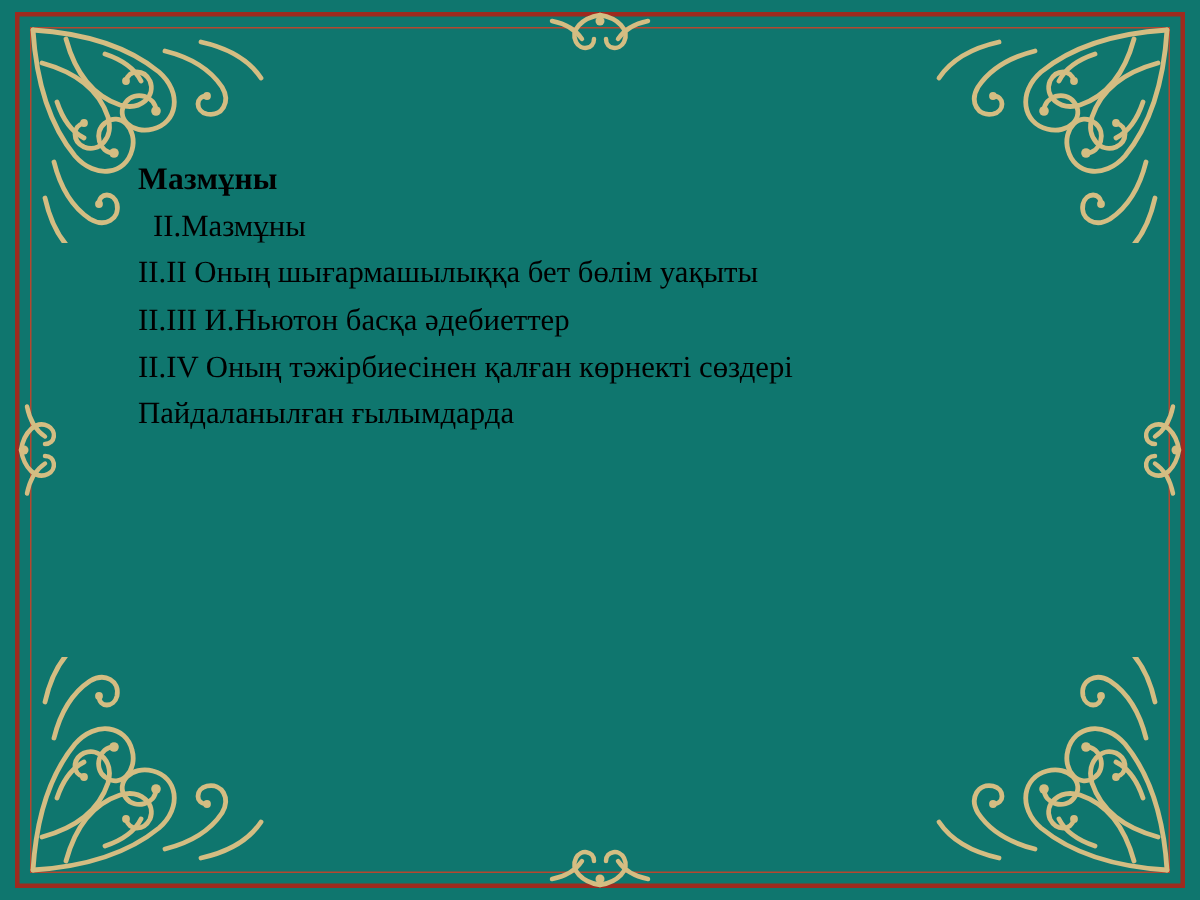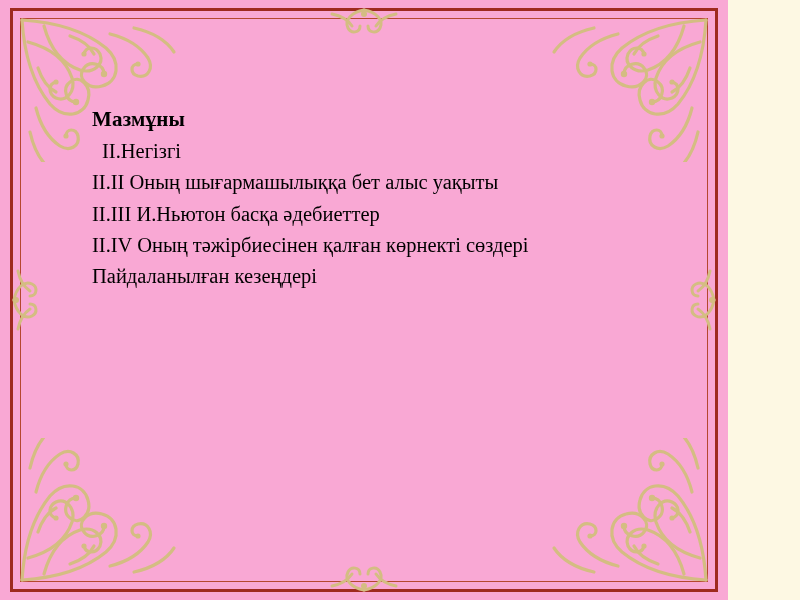--- a/index.html
+++ b/index.html
@@ -8,23 +8,23 @@
   }
   body {
     width: 800px;
     height: 600px;
     background: #fdf8e3;
     font-family: "Liberation Serif", serif;
     overflow: hidden;
   }
   .slide {
     position: relative;
-    width: 728px;
+    width: 800px;
     height: 600px;
-    background: #f9a8d4;
+    background: #0f766e;
     box-sizing: border-box;
   }
   
   .frame-outer {
     position: absolute;
     left: 10px;
     top: 8px;
     right: 10px;
     bottom: 8px;
     border: 3px solid #9e2a1f;
@@ -258,21 +258,21 @@
         <path d="M10 26 C 12 36, 16 42, 22 46"></path>
         <path d="M10 84 C 12 74, 16 68, 22 64"></path>
       </g>
       <circle cx="8" cy="55" r="3" fill="#d4bd82"></circle>
     </svg>
   </div>
 
   <div class="content">
     <div class="title">Мазмұны</div>
     <ul class="toc-list">
-      <li class="toc-item indented">II.Негізгі</li>
-      <li class="toc-item">II.II Оның шығармашылыққа бет алыс уақыты</li>
+      <li class="toc-item indented">II.Мазмұны</li>
+      <li class="toc-item">II.II Оның шығармашылыққа бет бөлім уақыты</li>
       <li class="toc-item">II.III И.Ньютон басқа әдебиеттер</li>
       <li class="toc-item">II.IV Оның тәжірбиесінен қалған көрнекті сөздері</li>
-      <li class="toc-item">Пайдаланылған кезеңдері</li>
+      <li class="toc-item">Пайдаланылған ғылымдарда</li>
     </ul>
   </div>
 
 </div>
 
 </body></html>

